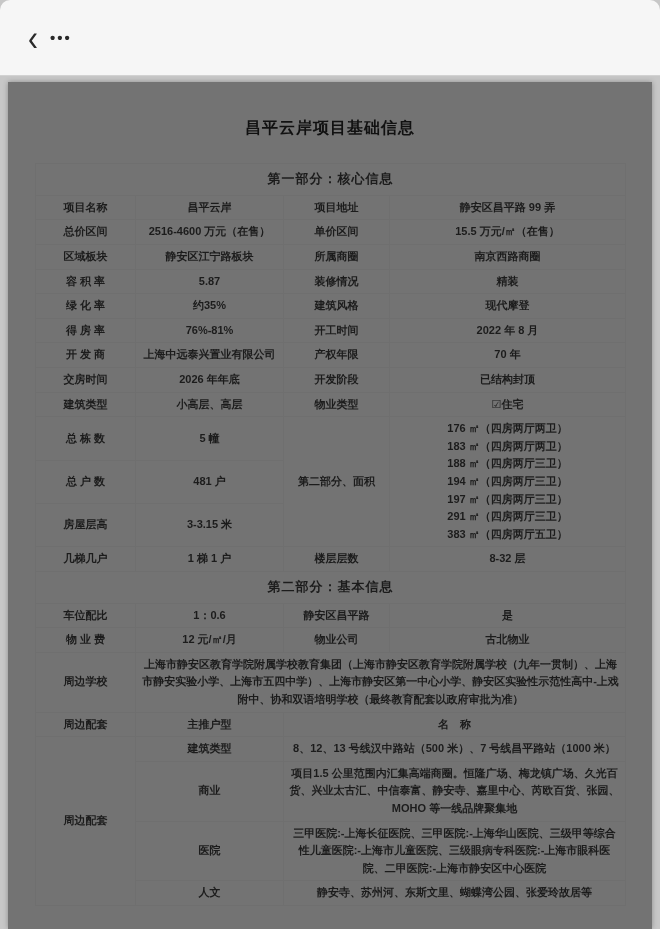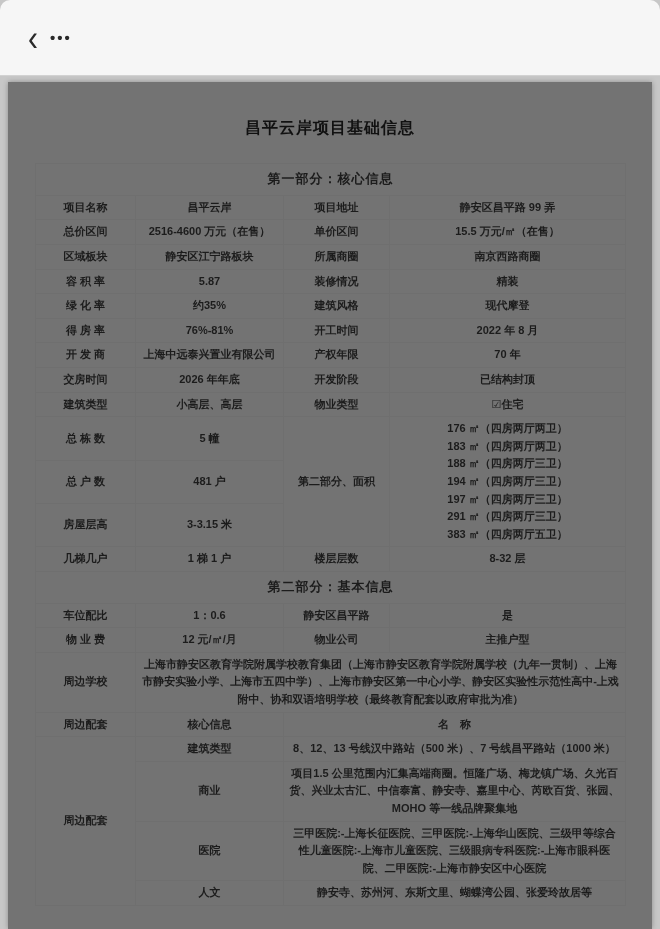--- a/index.html
+++ b/index.html
@@ -185,31 +185,31 @@
         <tr>
           <td>车位配比</td>
           <td>1：0.6</td>
           <td>静安区昌平路</td>
           <td>是</td>
         </tr>
         <tr>
           <td>物 业 费</td>
           <td>12 元/㎡/月</td>
           <td>物业公司</td>
-          <td>主推户型</td>
+          <td>古北物业</td>
         </tr>
 
         <tr>
           <td>周边学校</td>
           <td colspan="3">上海市静安区教育学院附属学校教育集团（上海市静安区教育学院附属学校（九年一贯制）、上海市静安实验小学、上海市五四中学）、上海市静安区第一中心小学、静安区实验性示范性高中-上戏附中、协和双语培明学校（最终教育配套以政府审批为准）</td>
         </tr>
 
         <tr>
           <td>周边配套</td>
-          <td>核心信息</td>
+          <td>主推户型</td>
           <td colspan="2">名　称</td>
         </tr>
 
         <tr>
           <td rowspan="4">周边配套</td>
           <td>建筑类型</td>
           <td colspan="2">8、12、13 号线汉中路站（500 米）、7 号线昌平路站（1000 米）</td>
         </tr>
         <tr>
           <td>商业</td>

